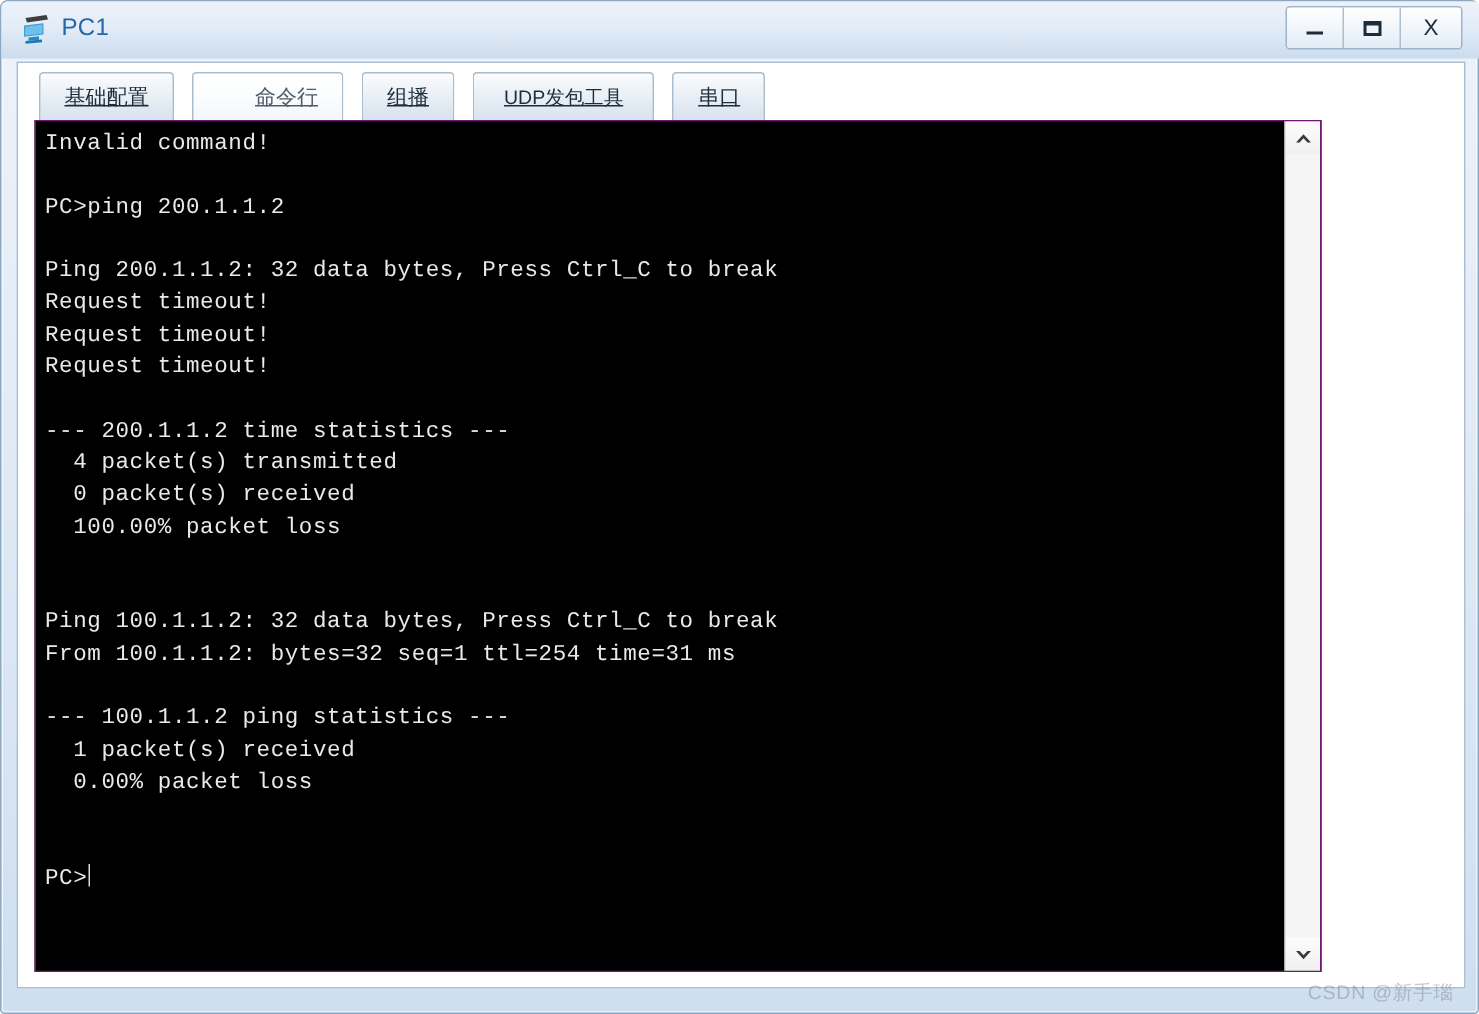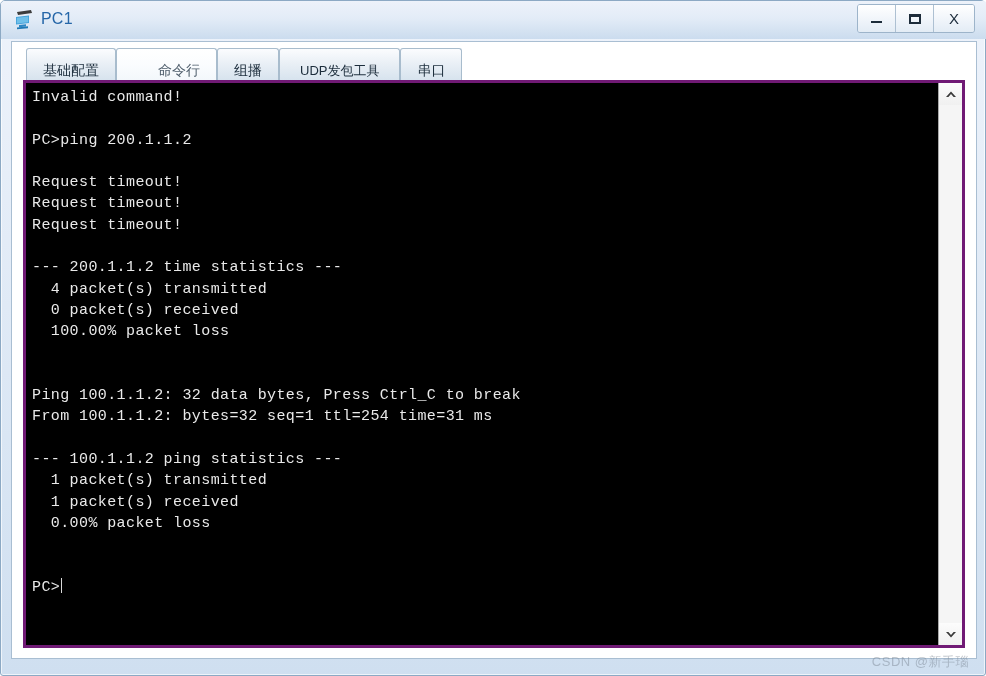--- a/index.html
+++ b/index.html
@@ -121,51 +121,52 @@
     height: 38px;
     background: #ffffff;
     display: flex;
     align-items: flex-end;
     padding-left: 14px;
     box-sizing: border-box;
   }
   .tab {
     height: 32px;
     min-width: 62px;
-    margin-right: 0;
-    display: flex;
-    align-items: flex-end;
+    margin-right: 12px;
+    display: flex;
+    align-items: center;
     justify-content: center;
     padding: 0 16px;
     box-sizing: border-box;
     border: 1px solid #a8bccd;
     border-bottom: none;
     border-radius: 3px 3px 0 0;
     background: linear-gradient(to bottom, #fbfcfe 0%, #eaf0f6 45%, #d7e3ee 100%);
     font-size: 14px;
     color: #1c2d3c;
     white-space: nowrap;
     cursor: default;
+    text-decoration: underline;
   }
   .tab.active {
     background: linear-gradient(to bottom, #ffffff 0%, #fafcfe 55%, #f3f7fb 100%);
     color: #4d5c6a;
     padding-left: 41px;
   }
   .tab.wide { padding: 0 20px; font-size: 13px; }
 
   
   .terminal-wrap {
     position: absolute;
     left: 11px;
     top: 38px;
-    width: 942px;
+    width: 858px;
     height: 568px;
     background: #000000;
-    border: 3px solid #701a75;
+    border: 1px solid #701a75;
     box-sizing: border-box;
     display: flex;
   }
   .terminal {
     flex: 1 1 auto;
     background: #000000;
     overflow: hidden;
     padding: 4px 0 0 6px;
     box-sizing: border-box;
   }
@@ -277,35 +278,35 @@
         <span>串口</span>
       </div>
     </div>
 
     <div class="terminal-wrap">
       <div class="terminal" id="terminal-output">
           <div class="term-line">Invalid command!</div>
           <div class="term-line">&nbsp;</div>
           <div class="term-line">PC&gt;ping 200.1.1.2</div>
           <div class="term-line">&nbsp;</div>
+          <div class="term-line">Ping 200.1.1.2: 32 data bytes, Press Ctrl_C to break</div>
           <div class="term-line">Request timeout!</div>
           <div class="term-line">Request timeout!</div>
           <div class="term-line">Request timeout!</div>
           <div class="term-line">&nbsp;</div>
           <div class="term-line">--- 200.1.1.2 time statistics ---</div>
           <div class="term-line">  4 packet(s) transmitted</div>
           <div class="term-line">  0 packet(s) received</div>
           <div class="term-line">  100.00% packet loss</div>
           <div class="term-line">&nbsp;</div>
           <div class="term-line">&nbsp;</div>
           <div class="term-line">Ping 100.1.1.2: 32 data bytes, Press Ctrl_C to break</div>
           <div class="term-line">From 100.1.1.2: bytes=32 seq=1 ttl=254 time=31 ms</div>
           <div class="term-line">&nbsp;</div>
           <div class="term-line">--- 100.1.1.2 ping statistics ---</div>
-          <div class="term-line">  1 packet(s) transmitted</div>
           <div class="term-line">  1 packet(s) received</div>
           <div class="term-line">  0.00% packet loss</div>
           <div class="term-line">&nbsp;</div>
           <div class="term-line">&nbsp;</div>
           <div class="term-line"><span>PC&gt;</span><span class="cursor"></span></div>
         </div>
 
       <div class="scrollbar">
         <div class="sb-btn">
           <span>

